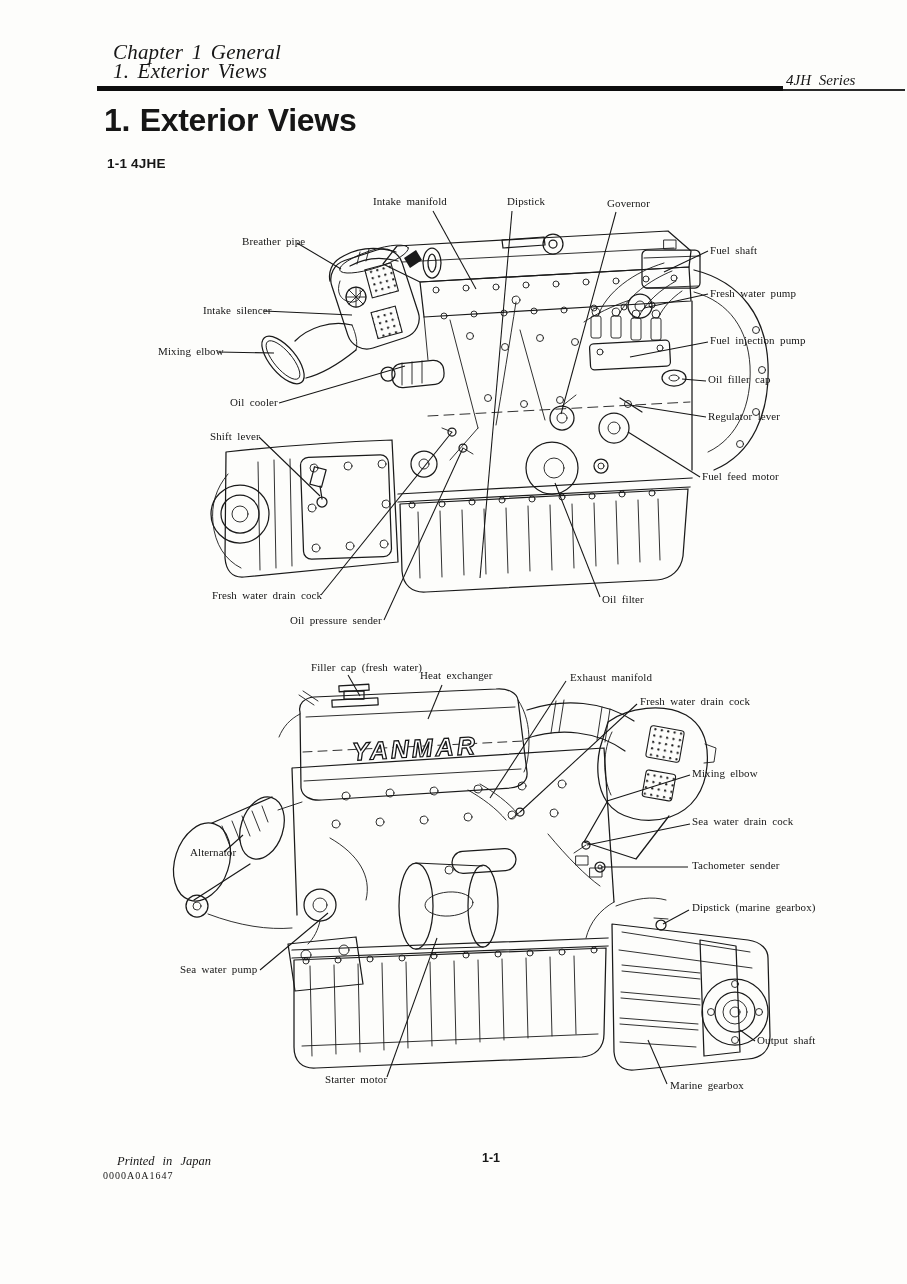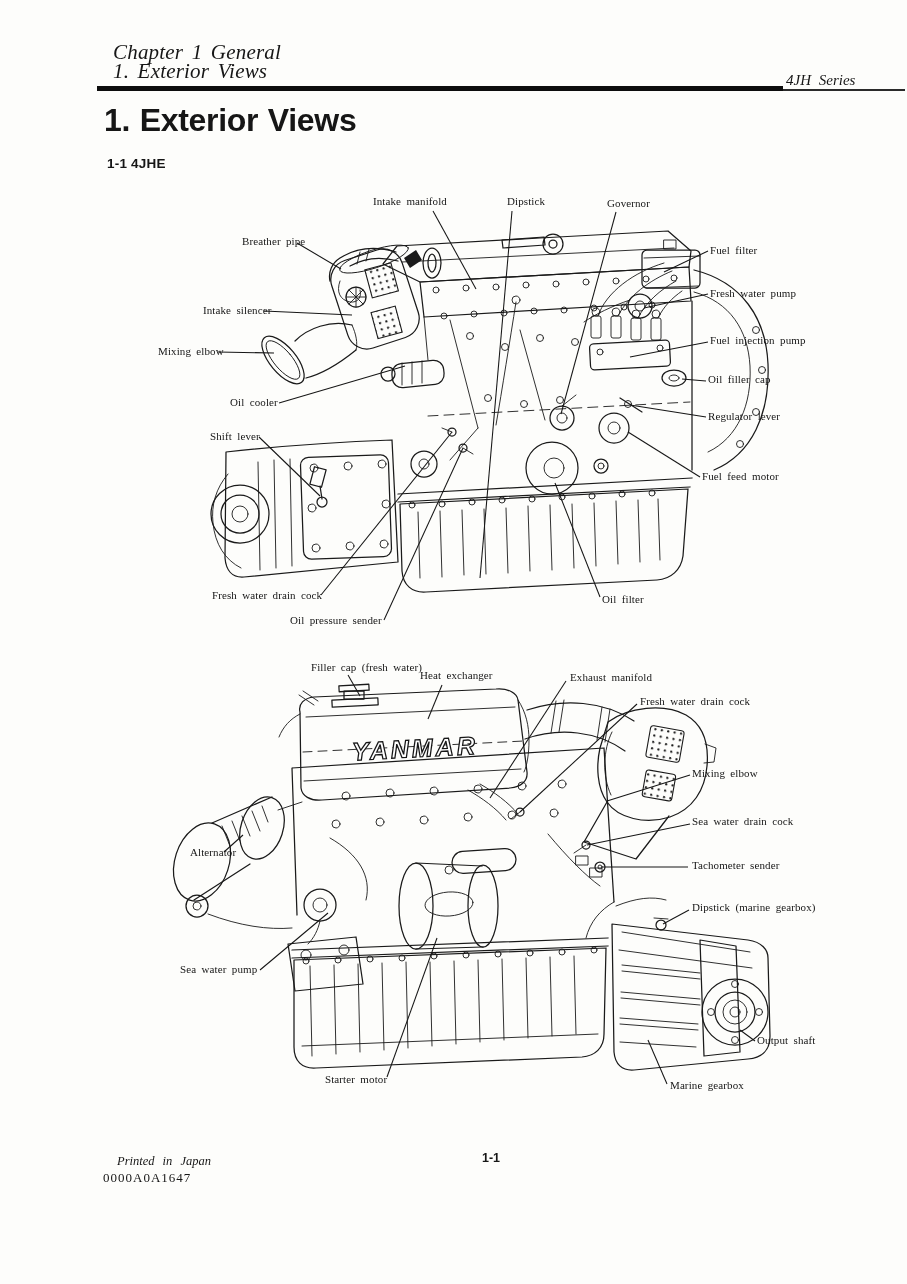--- a/index.html
+++ b/index.html
@@ -50,21 +50,21 @@
     font-size:25px;letter-spacing:3px;fill:#ffffff;stroke:#161616;stroke-width:1.3px;
   }
   
   .ftr-printed{
     position:absolute;left:117px;top:1154px;
     font-family:"Liberation Serif",serif;font-style:italic;font-size:12.5px;
     white-space:nowrap;word-spacing:5px;
   }
   .ftr-code{
     position:absolute;left:103px;top:1170px;
-    font-family:"Liberation Serif",serif;font-size:13px;letter-spacing:1px;white-space:nowrap;
+    font-family:"Liberation Serif",serif;font-size:10px;letter-spacing:1px;white-space:nowrap;
   }
   .ftr-page{
     position:absolute;left:482px;top:1151px;
     font-size:12.5px;font-weight:bold;white-space:nowrap;
   }
 </style>
 </head>
 <body>
 
 <div class="page">
@@ -397,21 +397,21 @@
         <line x1="387" y1="1077" x2="437" y2="938" class="leader"></line>
         <line x1="667" y1="1084" x2="648" y2="1040" class="leader"></line>
       </g>
   </svg>
 
   <div id="labels-1">
       <div class="part-label" style="left: 373px; top: 196px;">Intake manifold</div>
       <div class="part-label" style="left: 507px; top: 196px;">Dipstick</div>
       <div class="part-label" style="left: 607px; top: 198px;">Governor</div>
       <div class="part-label" style="left: 242px; top: 236px;">Breather pipe</div>
-      <div class="part-label" style="left: 710px; top: 245px;">Fuel filter</div>
+      <div class="part-label" style="left: 710px; top: 245px;">Fuel shaft</div>
       <div class="part-label" style="left: 710px; top: 288px;">Fresh water pump</div>
       <div class="part-label" style="left: 203px; top: 305px;">Intake silencer</div>
       <div class="part-label" style="left: 710px; top: 335px;">Fuel injection pump</div>
       <div class="part-label" style="left: 158px; top: 346px;">Mixing elbow</div>
       <div class="part-label" style="left: 708px; top: 374px;">Oil filler cap</div>
       <div class="part-label" style="left: 230px; top: 397px;">Oil cooler</div>
       <div class="part-label" style="left: 708px; top: 411px;">Regulator lever</div>
       <div class="part-label" style="left: 210px; top: 431px;">Shift lever</div>
       <div class="part-label" style="left: 702px; top: 471px;">Fuel feed motor</div>
       <div class="part-label" style="left: 212px; top: 590px;">Fresh water drain cock</div>

